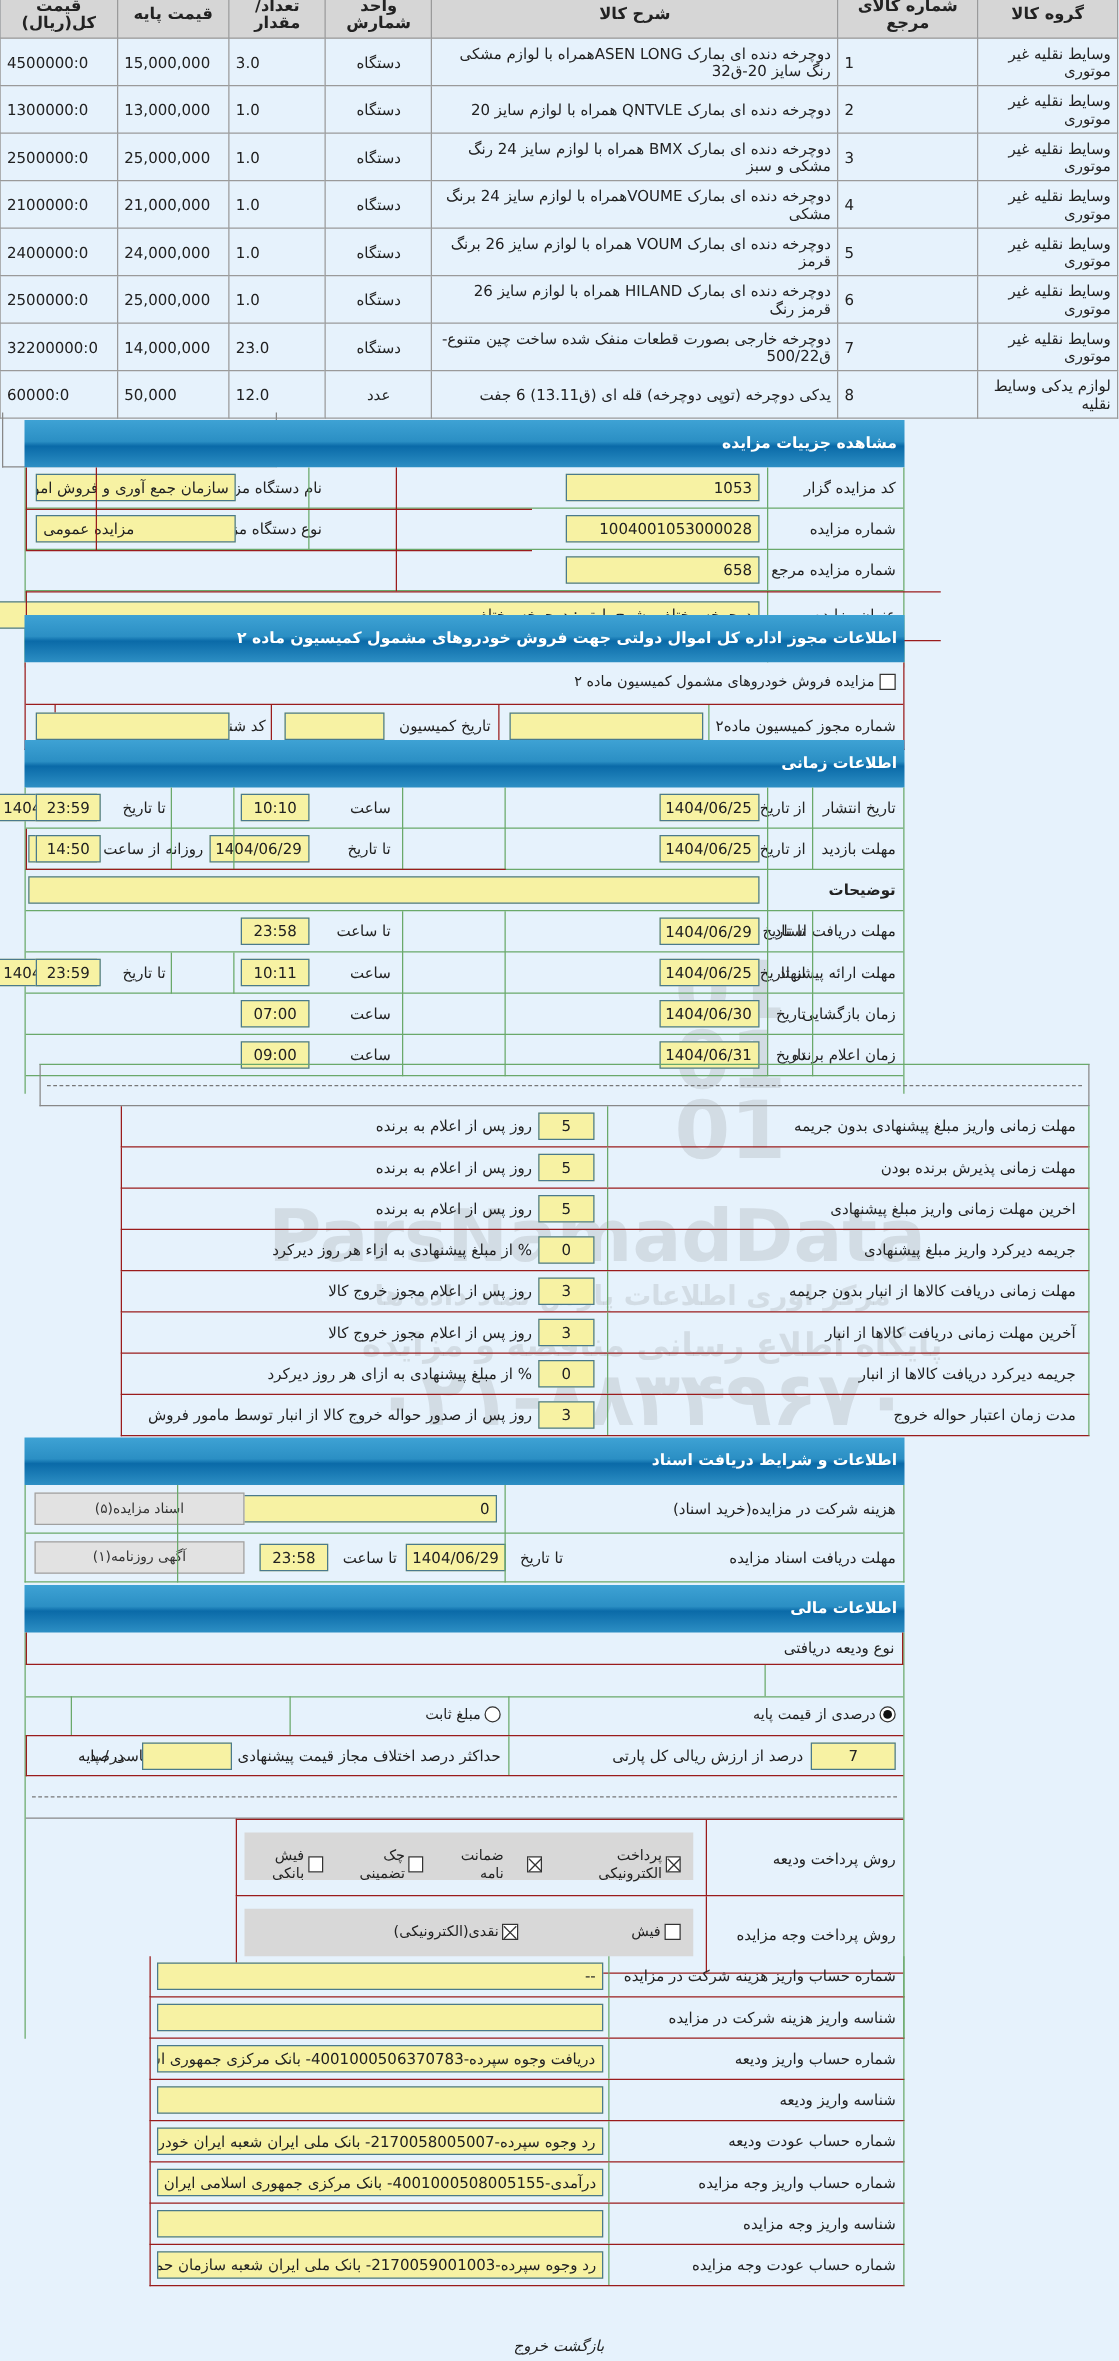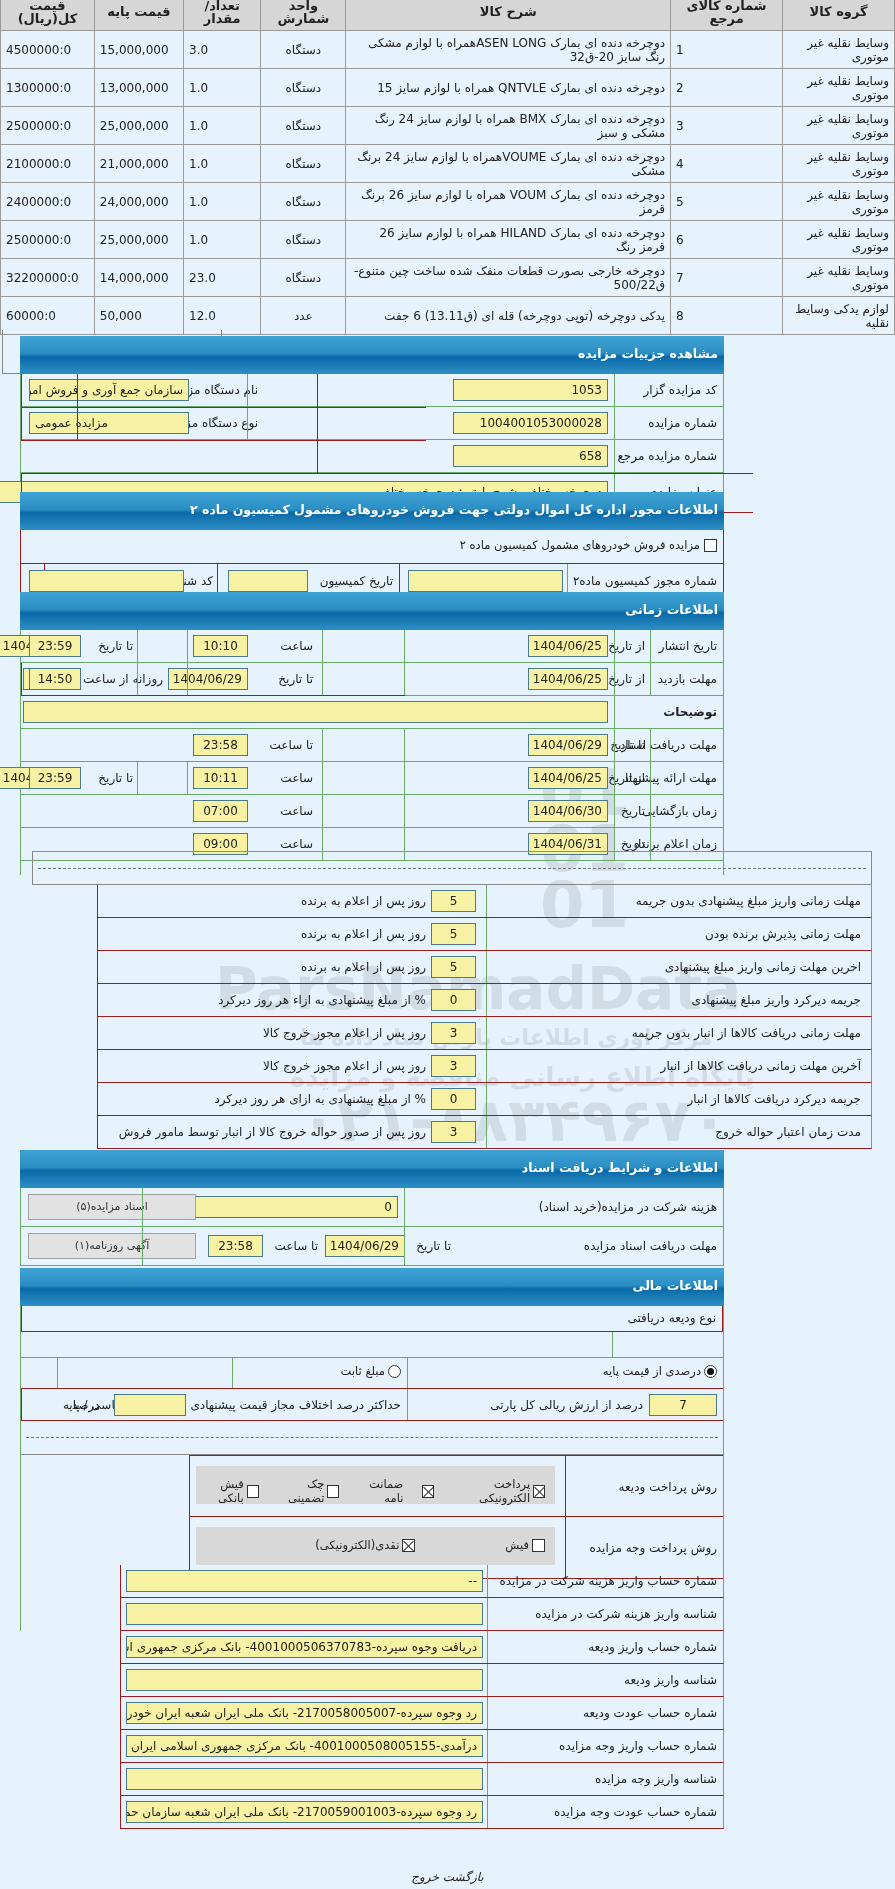--- a/index.html
+++ b/index.html
@@ -79,21 +79,21 @@
         <td class="ref">1</td>
         <td>دوچرخه دنده ای بمارک ASEN LONGهمراه با لوازم مشکی رنگ سایز 20-ق32</td>
         <td class="unit">دستگاه</td>
         <td class="num">3.0</td>
         <td class="num">15,000,000</td>
         <td class="num">4500000:0</td>
       </tr>
       <tr>
         <td>وسایط نقلیه غیر موتوری</td>
         <td class="ref">2</td>
-        <td>دوچرخه دنده ای بمارک QNTVLE همراه با لوازم سایز 15</td>
+        <td>دوچرخه دنده ای بمارک QNTVLE همراه با لوازم سایز 20</td>
         <td class="unit">دستگاه</td>
         <td class="num">1.0</td>
         <td class="num">13,000,000</td>
         <td class="num">1300000:0</td>
       </tr>
       <tr>
         <td>وسایط نقلیه غیر موتوری</td>
         <td class="ref">3</td>
         <td>دوچرخه دنده ای بمارک BMX همراه با لوازم سایز 24 رنگ مشکی و سبز</td>
         <td class="unit">دستگاه</td>

